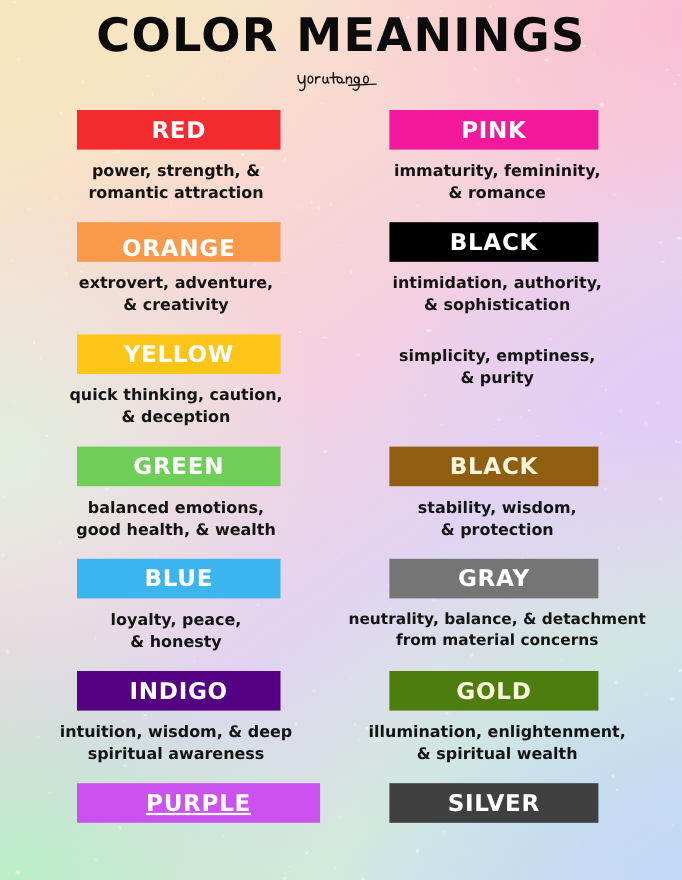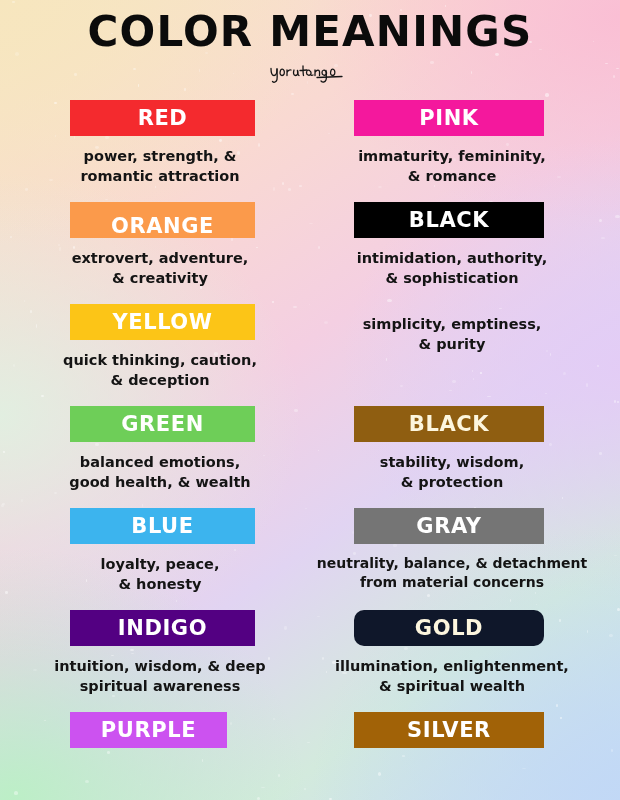--- a/index.html
+++ b/index.html
@@ -76,21 +76,21 @@
     letter-spacing:0.6px;
     color:#ffffff;
   }
 
   .bar.w-red      { width:185px; margin-left:56px; }
   .bar.w-orange   { width:185px; margin-left:56px; }
   .bar.w-yellow   { width:185px; margin-left:56px; }
   .bar.w-green    { width:185px; margin-left:56px; }
   .bar.w-blue     { width:185px; margin-left:56px; }
   .bar.w-indigo   { width:185px; margin-left:56px; }
-  .bar.w-purple   { width:157px; margin-left:56px; }
+  .bar.w-purple   { width:221px; margin-left:56px;text-decoration:underline; }
   .bar.w-right    { width:190px; margin-left:48px; }
 
   .desc {
     margin-top:10px;
     text-align:center;
     font-family:"DejaVu Sans", sans-serif;
     font-weight:700;
     font-size:14.5px;
     line-height:1.38;
     color:#141414;
@@ -435,34 +435,34 @@
     </div>
 
     <div class="cell">
       <div class="bar w-indigo" style="background: rgb(83, 0, 130); color: rgb(255, 255, 255);">
         <span>INDIGO</span>
       </div>
       <div class="desc">intuition, wisdom, &amp; deep
 spiritual awareness</div>
     </div>
     <div class="cell">
-      <div class="bar w-right" style="background: #0f172a; color: rgb(253, 246, 222); border-radius: 10px;">
+      <div class="bar w-right" style="background: #4d7c0f; color: rgb(253, 246, 222);">
         <span>GOLD</span>
       </div>
       <div class="desc">illumination, enlightenment,
 &amp; spiritual wealth</div>
     </div>
 
     <div class="cell">
       <div class="bar w-purple" style="background: rgb(204, 82, 240); color: rgb(255, 255, 255);">
         <span>PURPLE</span>
       </div>
       <div class="desc"></div>
     </div>
     <div class="cell">
-      <div class="bar w-right" style="background: #a16207; color: rgb(255, 255, 255);">
+      <div class="bar w-right" style="background: #404040; color: rgb(255, 255, 255);">
         <span>SILVER</span>
       </div>
       <div class="desc"></div>
     </div>
 
   </div>
 </div>
 
 </body></html>

